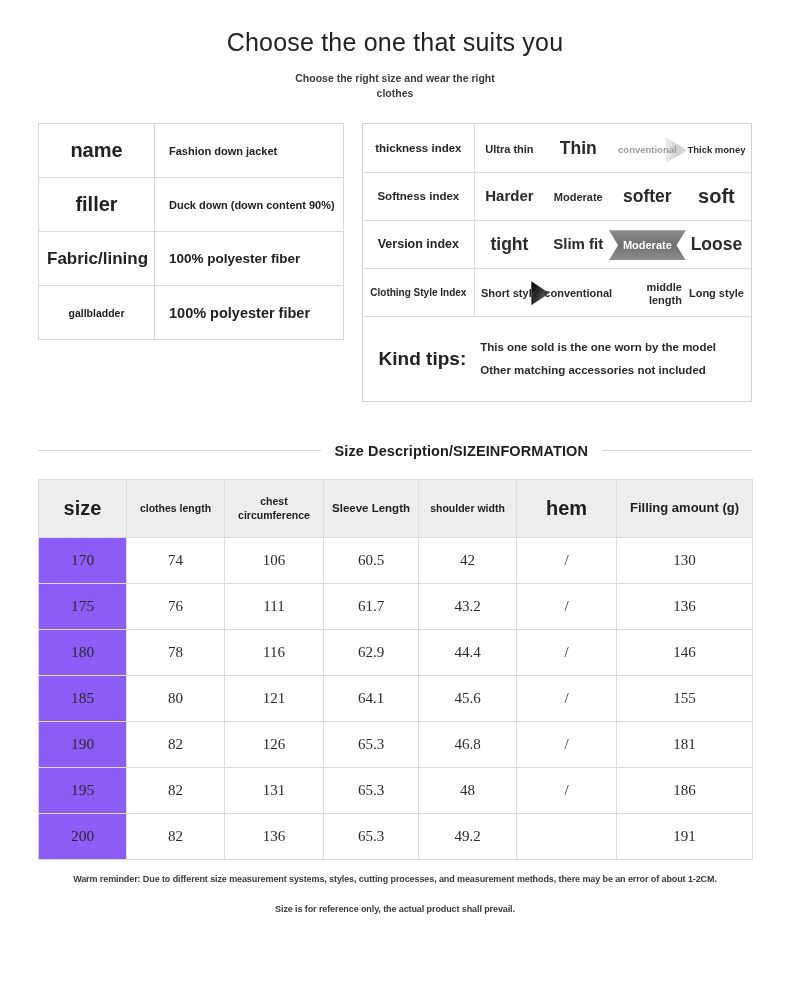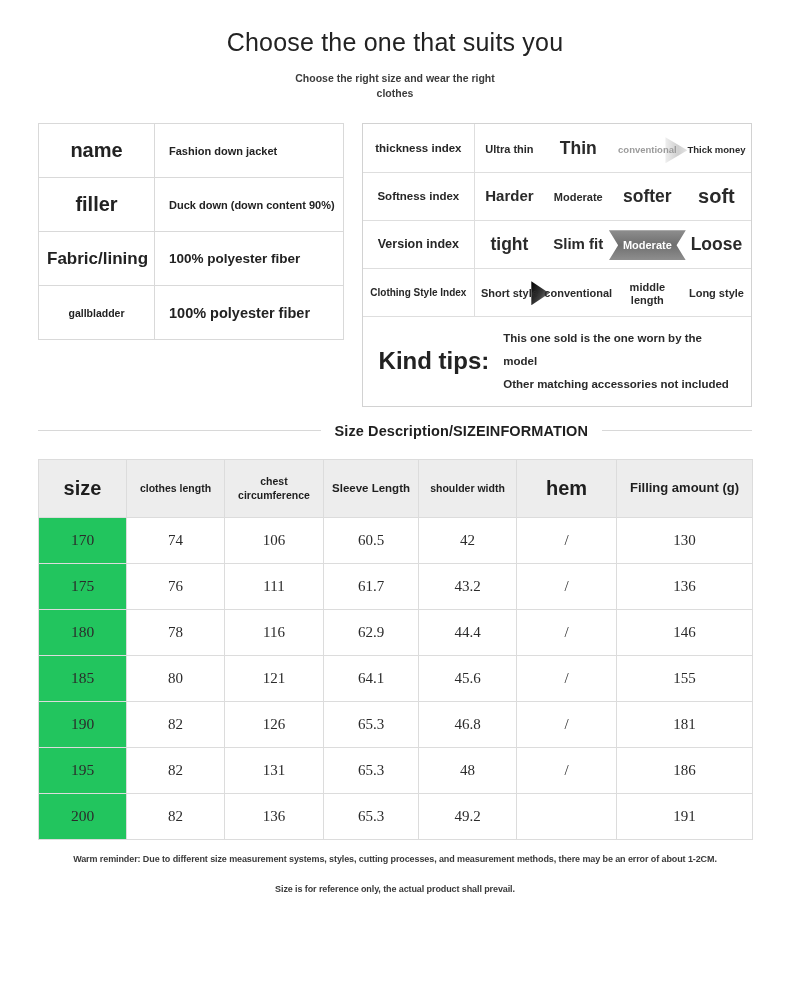--- a/index.html
+++ b/index.html
@@ -48,21 +48,21 @@
   }
   .section-head .rule.short { flex: 0 0 150px; }
   .section-head .label {
     font-size: 14.5px;
     font-weight: bold;
     color: #1f1f1f;
     white-space: nowrap;
     letter-spacing: 0.1px;
   }
   #product-index-head { margin-top: 40px; }
-  #size-desc-head { margin-top: 16px; }
+  #size-desc-head { margin-top: 41px; }
 
   
   .panels {
     display: flex;
     gap: 18px;
     margin: 22px 38px 0 38px;
     align-items: flex-start;
   }
 
   table { border-collapse: collapse; }
@@ -104,21 +104,21 @@
   }
   .index-table td.idx-label {
     width: 112px;
     border-right: 1px solid #dedede;
     color: #262626;
   }
   .lab-sm { font-size: 10px; font-weight: bold; }
   .lab-md { font-size: 11.5px; font-weight: bold; }
   .lab-lg { font-size: 12.5px; font-weight: bold; }
 
-  .opt { font-weight: bold; color: #2a2a2a; position: relative; }
+  .opt { font-weight: bold; color: #2a2a2a; position: relative; text-align: right; }
   .s1 { font-size: 9.5px; }
   .s2 { font-size: 11px; }
   .s4 { font-size: 15px; }
   .s5 { font-size: 17.5px; }
   .s6 { font-size: 20px; }
   .muted { color: #9b9b9b; }
 
   .opt-wrap {
     display: inline-flex;
     align-items: center;
@@ -161,21 +161,21 @@
   .opt-wrap.hl-bowtie .opt-text { color: #ffffff; }
 
   
   .tips {
     display: flex;
     align-items: center;
     min-height: 84px;
     padding: 10px 12px 10px 16px;
   }
   .tips-label {
-    font-size: 24px;
+    font-size: 19px;
     font-weight: bold;
     color: #222;
     flex: 0 0 auto;
     margin-right: 14px;
   }
   .tips-lines { font-size: 11.5px; font-weight: bold; line-height: 23px; color: #2a2a2a; }
 
   
   .size-wrap { margin: 20px 38px 0 38px; }
   .size-table {
@@ -210,21 +210,21 @@
   .h-xl { font-size: 20px; }
 
   .size-table tbody td {
     height: 46px;
     font-size: 15px;
     font-family: "Liberation Serif", serif;
     color: #2b2b2b;
     background: #ffffff;
   }
   .size-table tbody td.first {
-    background: #22c55e;
+    background: #8b5cf6;
     font-size: 15.5px;
   }
 
   
   .footer { margin: 14px 30px 0 30px; text-align: center; }
   .footer p {
     font-size: 9px;
     font-weight: bold;
     color: #3a3a3a;
     letter-spacing: -0.1px;

